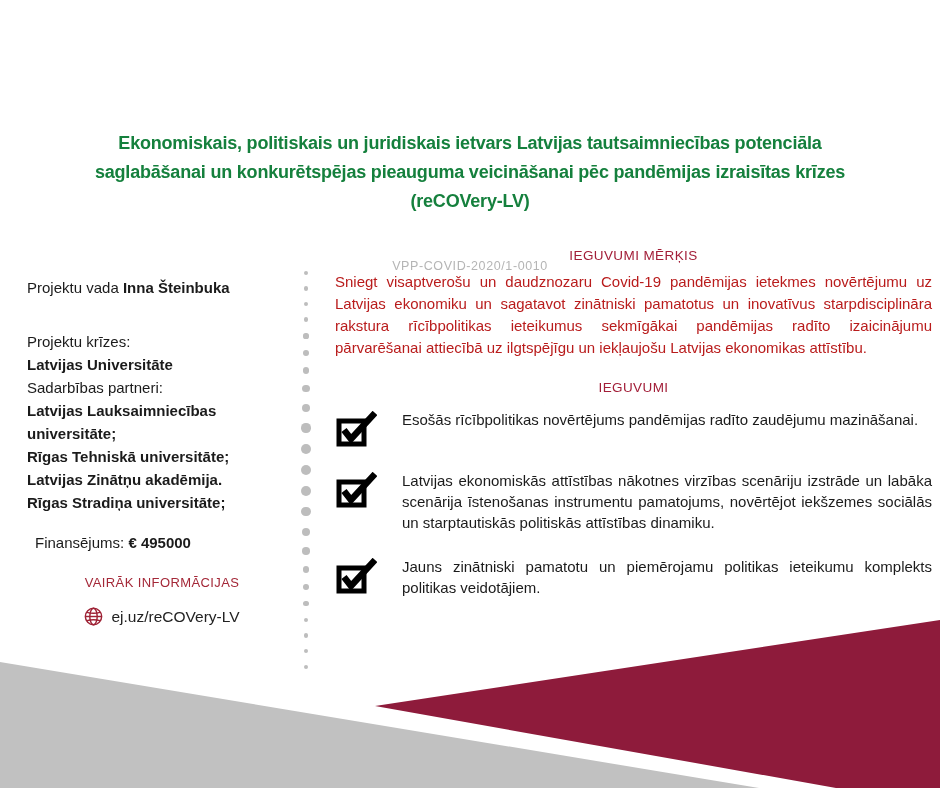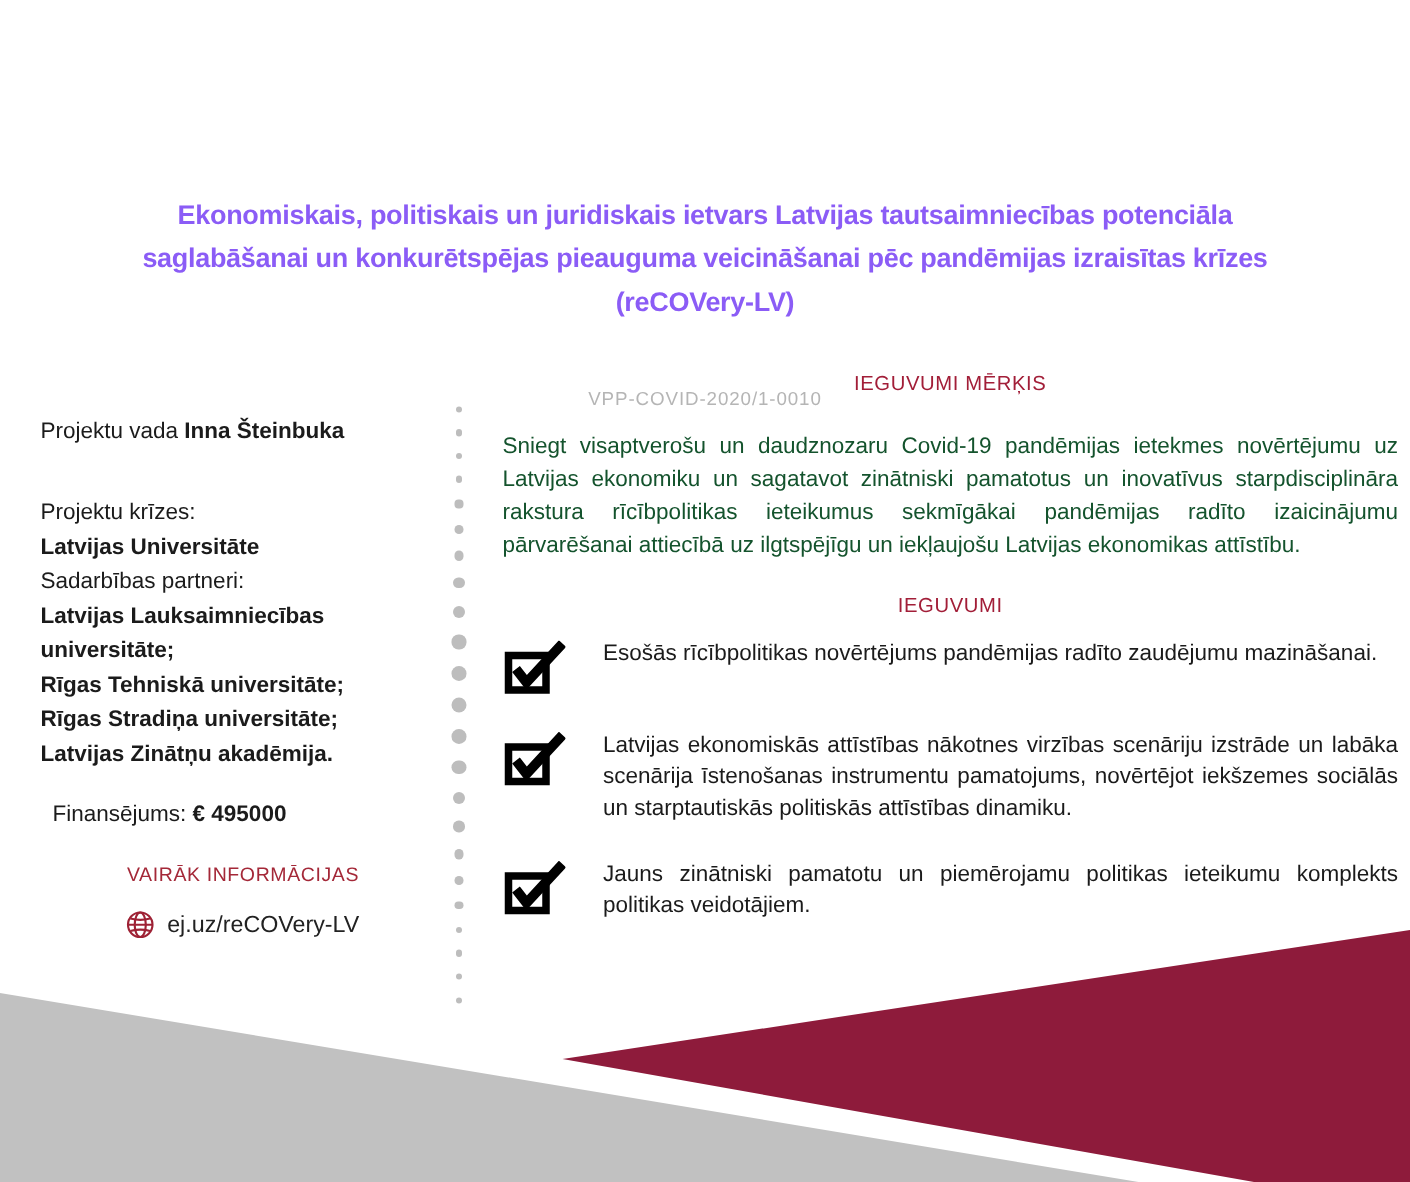--- a/index.html
+++ b/index.html
@@ -9,21 +9,21 @@
 
   
   .logo-row { position:absolute; top:12px; left:0; right:0; display:flex; justify-content:center; align-items:center; gap:16px; }
   .logo-mark { width:124px; height:96px; flex:0 0 auto; }
   .logo-text { display:flex; flex-direction:column; }
   .logo-brand { font-size:45px; font-weight:700; color:#9b9b9b; line-height:1.0; letter-spacing:1px; }
   .logo-tagline { font-size:15px; font-weight:700; color:#9c9c9c; line-height:18px; margin-top:3px; }
 
   
   .title { position:absolute; top:129px; left:50%; transform:translateX(-50%); width:782px;
-           text-align:center; font-size:18px; line-height:29px; font-weight:700; color:#8b5cf6; letter-spacing:-0.2px; }
+           text-align:center; font-size:18px; line-height:29px; font-weight:700; color:#15803d; letter-spacing:-0.2px; }
   .project-code { position:absolute; top:259px; left:0; right:0; text-align:center;
                   font-size:12.5px; color:#b5b5b5; letter-spacing:0.6px; }
 
   
   .left-col { position:absolute; left:27px; top:276px; width:270px; font-size:15px; line-height:23px; color:#1b1b1b; }
   .left-col .b { font-weight:700; }
   .lead-line { margin-bottom:0; }
   .impl-label { margin-top:31px; }
   .funding-line { margin-top:17px; padding-left:8px; }
   .more-info { margin-top:17px; text-align:center; color:#a42838; font-size:13px; letter-spacing:0.4px; }
@@ -32,21 +32,21 @@
   .globe { width:19px; height:19px; flex:0 0 auto; }
 
   
   .dots { position:absolute; left:300px; top:271px; width:12px; height:398px;
           display:flex; flex-direction:column; justify-content:space-between; align-items:center; }
   .dots span { background:#bdbdbd; border-radius:50%; flex:0 0 auto; }
 
   
   .right-col { position:absolute; left:335px; top:248px; width:597px; }
   .section-heading { text-align:center; color:#a21e38; font-size:13.5px; letter-spacing:0.4px; }
-  .goal-text { margin-top:24px; text-align:justify; font-size:15px; line-height:22px; color:#14532d; }
+  .goal-text { margin-top:8px; text-align:justify; font-size:15px; line-height:22px; color:#b91c1c; }
   .benefits-heading { margin-top:21px; }
   .benefits { margin-top:14px; display:flex; flex-direction:column; gap:23px; }
   .benefit { display:flex; align-items:flex-start; gap:25px; }
   .check-icon { width:42px; height:36px; flex:0 0 auto; margin-top:2px; }
   .benefit-text { flex:1; text-align:justify; font-size:15px; line-height:21px; color:#1b1b1b; }
 
   
   .bottom-art { position:absolute; left:0; top:0; width:940px; height:788px; pointer-events:none; }
 </style>
 </head>
@@ -65,22 +65,22 @@
 
   <div class="left-col">
     <div class="lead-line">
       <span>Projektu vada </span><span class="b">Inna Šteinbuka</span>
     </div>
     <div class="impl-label">Projektu krīzes:</div>
     <div class="b">Latvijas  Universitāte</div>
     <div>Sadarbības partneri:</div>
     <div class="b">Latvijas Lauksaimniecības universitāte;</div>
     <div class="b">Rīgas Tehniskā universitāte;</div>
+    <div class="b">Latvijas Zinātņu akadēmija.</div>
     <div class="b">Rīgas Stradiņa universitāte;</div>
-    <div class="b">Latvijas Zinātņu akadēmija.</div>
     <div class="funding-line">
       <span>Finansējums: </span><span class="b">€ 495000</span>
     </div>
     <div class="more-info">VAIRĀK INFORMĀCIJAS</div>
     <div class="link-row">
       <svg class="globe" viewBox="0 0 20 20" xmlns="http://www.w3.org/2000/svg" aria-hidden="true">
         <g fill="none" stroke="#9E2235" stroke-width="1.5">
           <circle cx="10" cy="10" r="8.6"></circle>
           <ellipse cx="10" cy="10" rx="3.9" ry="8.6"></ellipse>
           <line x1="1.4" y1="10" x2="18.6" y2="10"></line>

